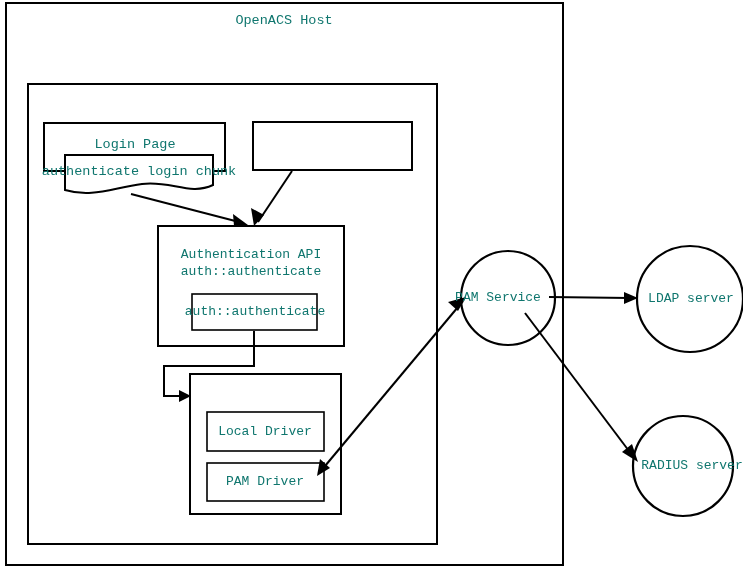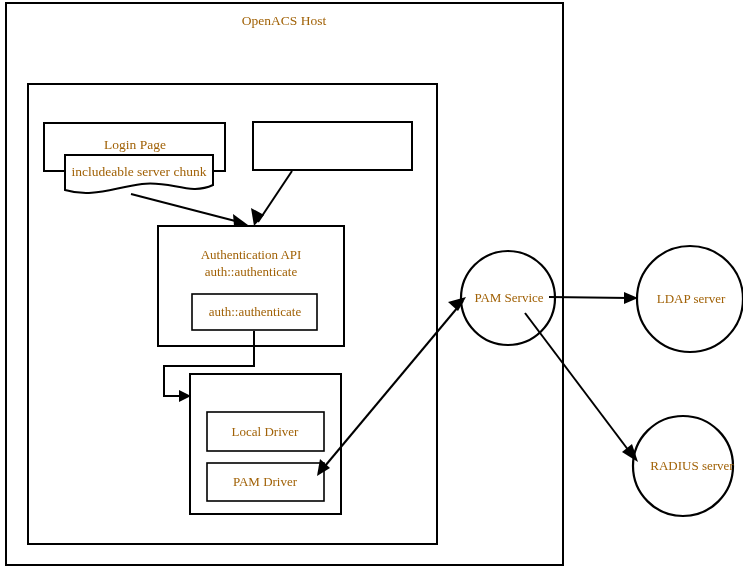--- a/index.html
+++ b/index.html
@@ -43,22 +43,22 @@
     fill: none;
     stroke: #000000;
     stroke-width: 2;
   }
   .arrowhead {
     fill: #000000;
     stroke: none;
   }
   .lbl {
     position: absolute;
-    color: #a16207;
-    font-family: Liberation Serif, serif;
+    color: #0f766e;
+    font-family: Liberation Mono, monospace;
     white-space: nowrap;
     text-align: center;
     transform: translate(-50%, -50%);
     pointer-events: none;
     line-height: 1.18;
   }
   .lbl-14 { font-size: 13.5px; }
   .lbl-13 { font-size: 13px; }
   .multi { line-height: 1.32; }
 </style>
@@ -109,34 +109,34 @@
     <path class="conn" d="M 525 313 L 632 455"></path>
     <polygon class="arrowhead" points="638,462 622,452 632,444"></polygon>
 
   </svg>
 
   <div class="lbl lbl-14" style="left:284px; top:21px;">OpenACS Host</div>
 
 
   <div class="lbl lbl-14" style="left:135px; top:145px;">Login Page</div>
 
-  <div class="lbl lbl-14" style="left:139px; top:172px;">includeable server chunk</div>
+  <div class="lbl lbl-14" style="left:139px; top:172px;">authenticate login chunk</div>
 
 
   <div class="lbl lbl-13 multi" style="left:251px; top:263px;">
     <div>Authentication API</div>
     <div>auth::authenticate</div>
   </div>
 
   <div class="lbl lbl-13" style="left:255px; top:312px;">auth::authenticate</div>
 
 
   <div class="lbl lbl-13" style="left:265px; top:432px;">Local Driver</div>
 
   <div class="lbl lbl-13" style="left:265px; top:482px;">PAM Driver</div>
 
-  <div class="lbl lbl-13" style="left:509px; top:298px;">PAM Service</div>
+  <div class="lbl lbl-13" style="left:498px; top:298px;">PAM Service</div>
 
   <div class="lbl lbl-13" style="left:691px; top:299px;">LDAP server</div>
 
   <div class="lbl lbl-13" style="left:692px; top:466px;">RADIUS server</div>
 
 </div>
 
 </body></html>

